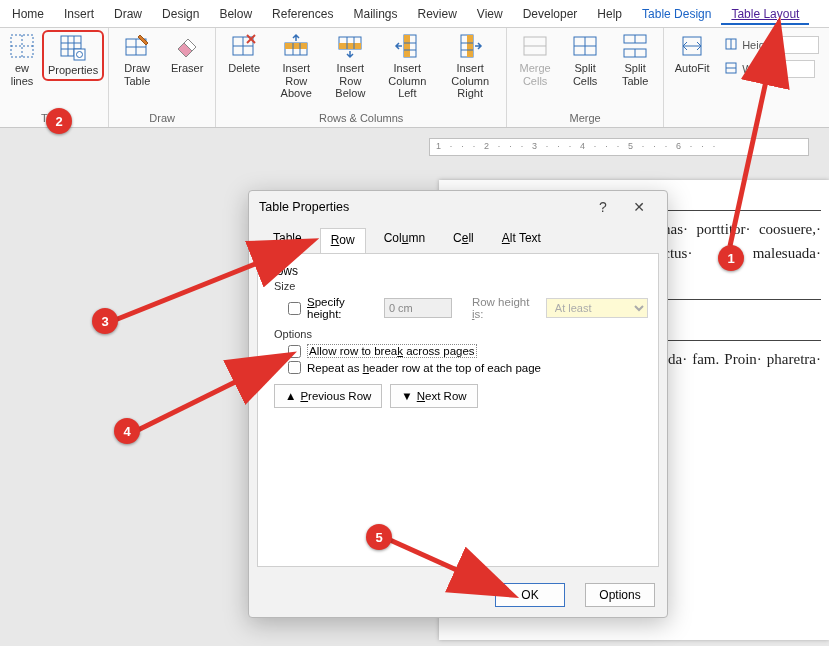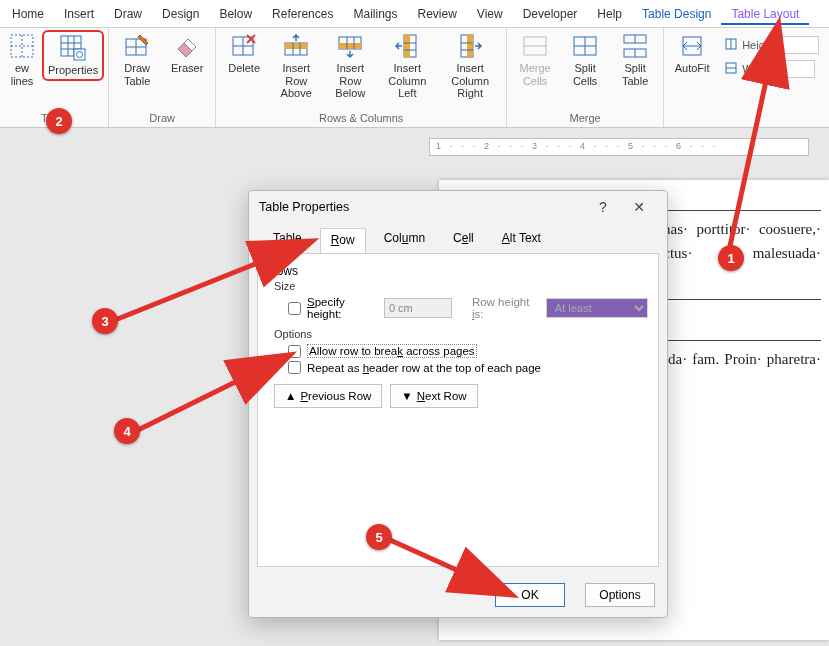--- a/index.html
+++ b/index.html
@@ -22,23 +22,24 @@
     padding: 0 2px;
     gap: 0;
     border-bottom: 1px solid #d0d0d0;
   }
   .menu-item {
     padding: 4px 10px;
     cursor: pointer;
     color: #333;
   }
   .menu-item.active-layout {
-    color: #8b5cf6;
+    color: #4c1d95;
     border-bottom: 2px solid #1a63c6;
     padding-bottom: 2px;
+    text-decoration: underline;
   }
   .menu-item.active-design {
     color: #1a63c6;
   }
   
   .ribbon {
     background: #fafafa;
     height: 100px;
     display: flex;
     border-bottom: 1px solid #c8c8c8;
@@ -170,21 +171,21 @@
     flex: 1;
     padding: 6px 10px 10px;
     position: relative;
   }
   .section-label { font-size: 12px; margin: 4px 0 2px; }
   .subsection { font-size: 11px; margin: 2px 0 4px 6px; color:#333;}
   .row { display: flex; align-items: center; gap: 6px; margin: 4px 0 4px 20px; font-size: 11.5px; justify-content: center;}
   .options-row { display:flex; align-items:center; gap:6px; margin: 3px 0 3px 20px; font-size: 11.5px;}
   input[type="checkbox"] { width: 13px; height: 13px; margin:0;}
   .txt-input { border:1px solid #c2c2c2; background:#efefef; color:#888; height:20px; width:68px; font-size:11px; padding:1px 4px;}
-  .combo { border:1px solid #c2c2c2; background:#4c1d95; color:#888; height:20px; width:108px; font-size:11px; padding:1px 4px;}
+  .combo { border:1px solid #c2c2c2; background:#fef9c3; color:#888; height:20px; width:108px; font-size:11px; padding:1px 4px;}
   .rowbtns { display:flex; gap:8px; margin: 10px 0 0 6px;}
   .nav-btn { border:1px solid #c2c2c2; background:#fdfdfd; height:24px; padding:2px 10px; font-size:11.5px; cursor:pointer; display:flex; align-items:center; gap:4px;}
   .dlg-footer {
     display:flex; justify-content:flex-end; gap:20px; padding: 8px 12px 10px;
   }
   .dlg-btn {
     min-width: 70px; height: 24px; border:1px solid #b6b6b6; background:#fdfdfd; cursor:pointer; font-size:12px;
   }
   .dlg-btn.primary { border:1.5px solid #3a74c4; }
   .dotted { border:1px dotted #888; padding:0 1px;}

